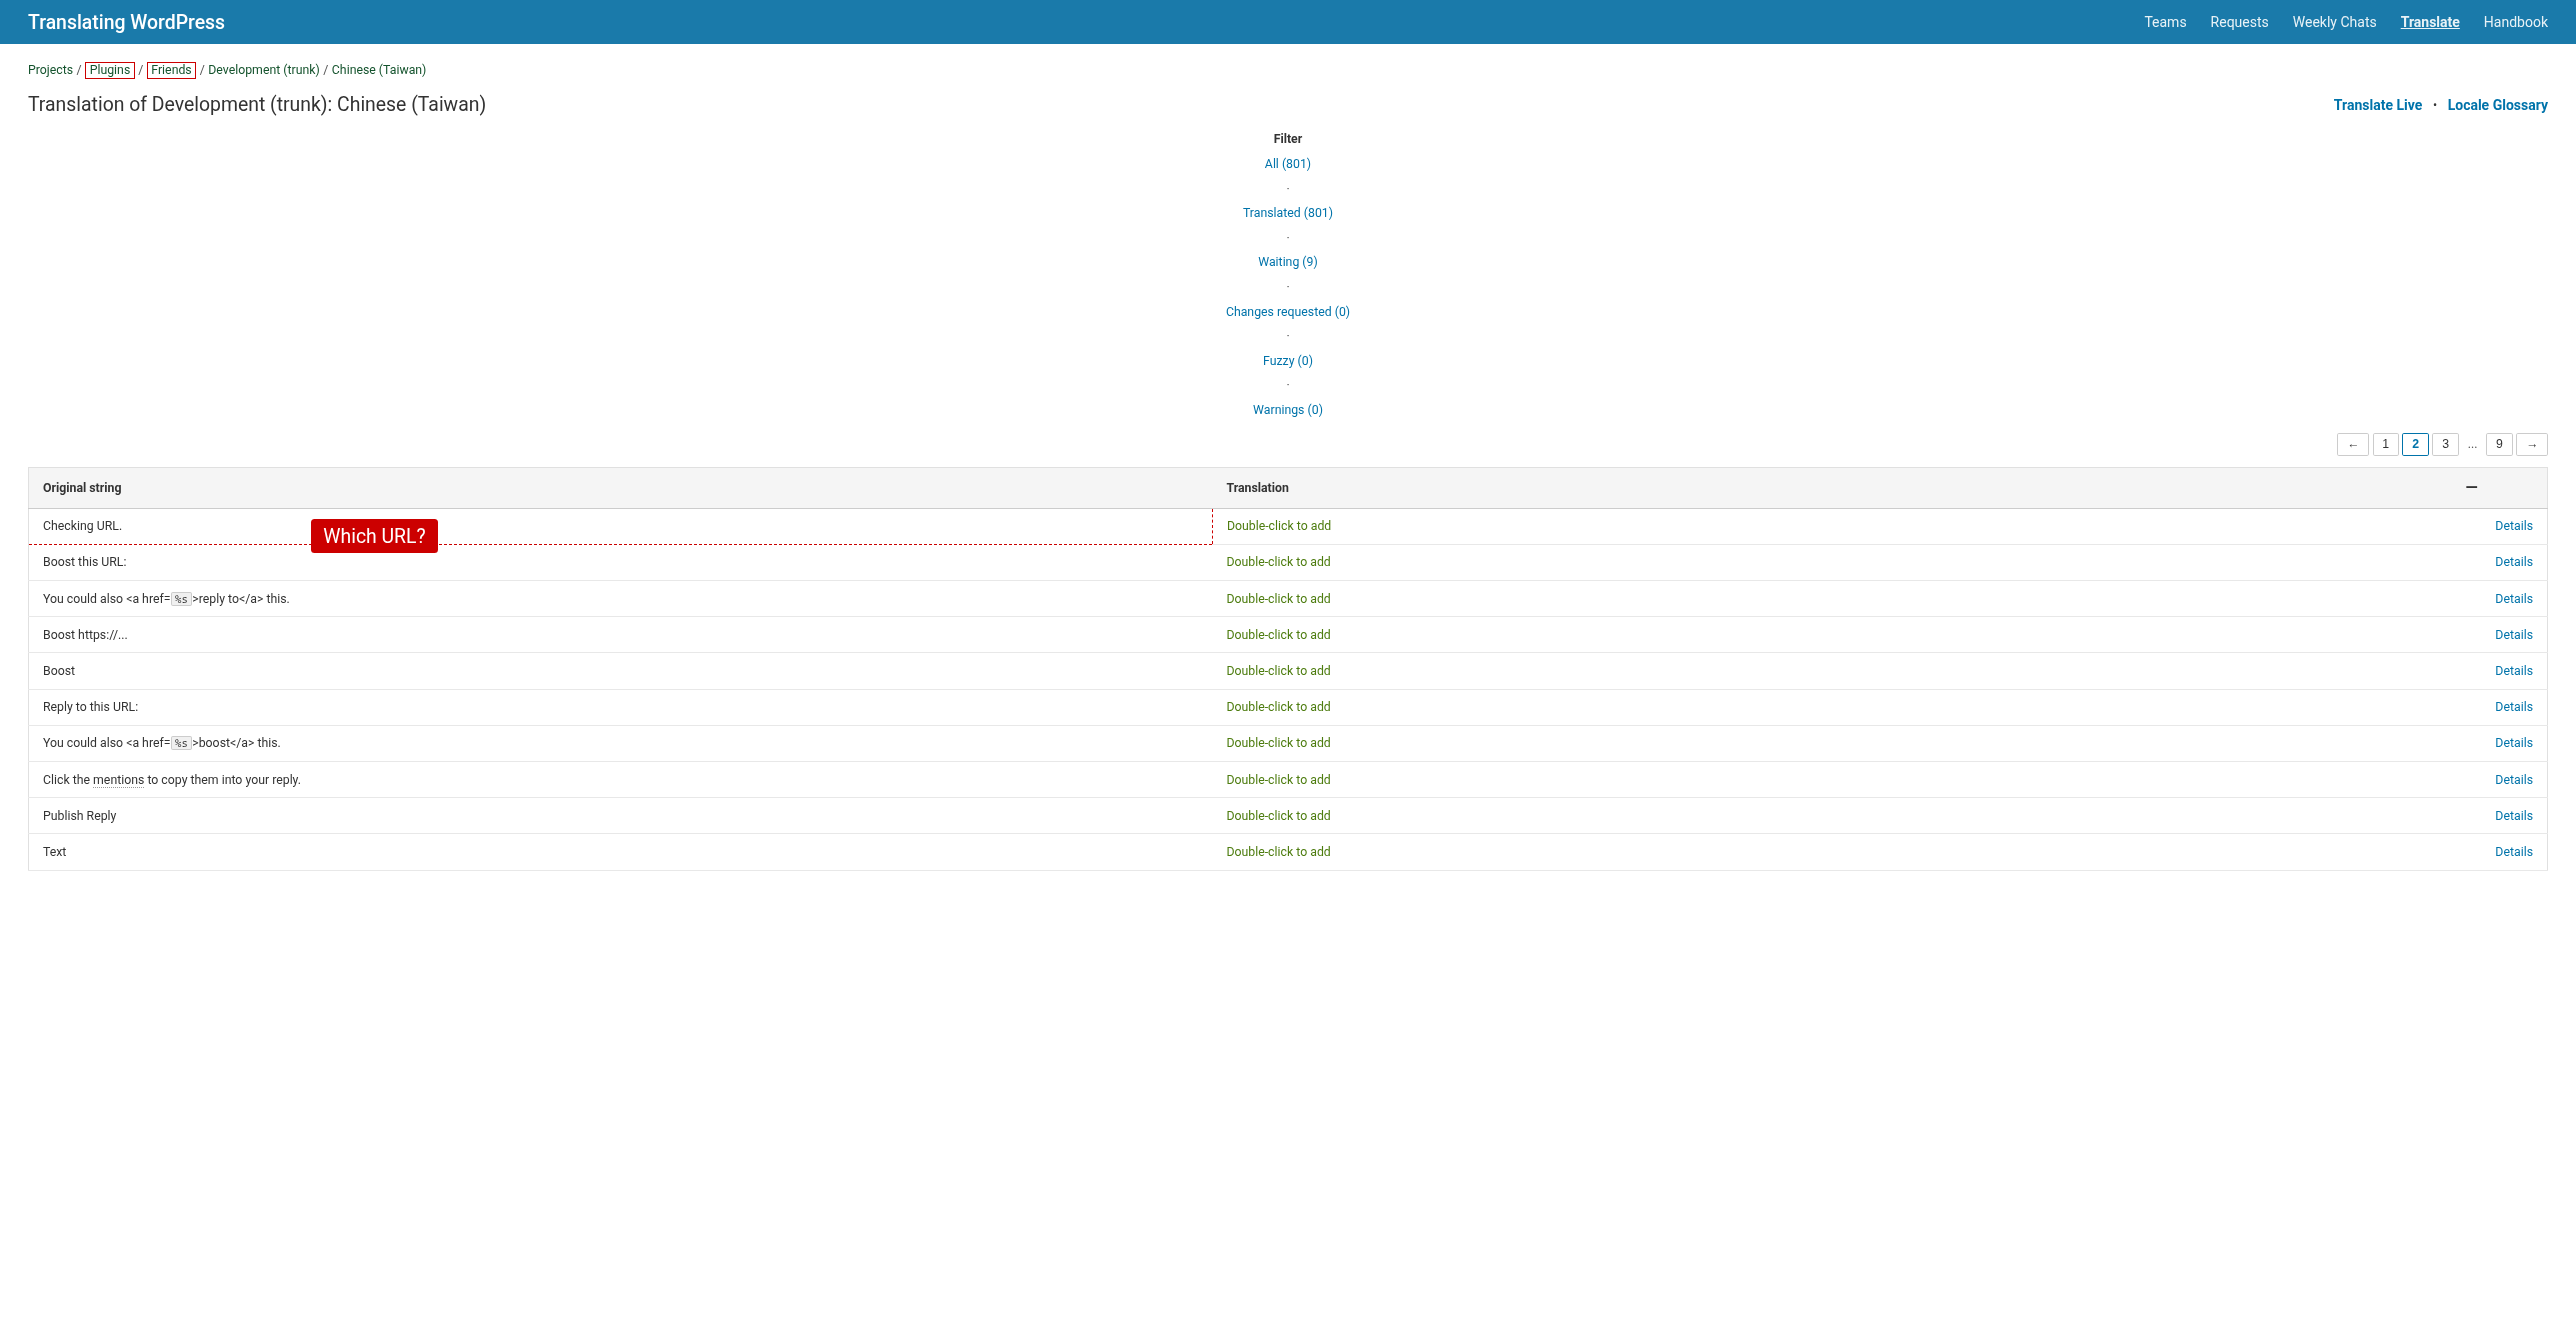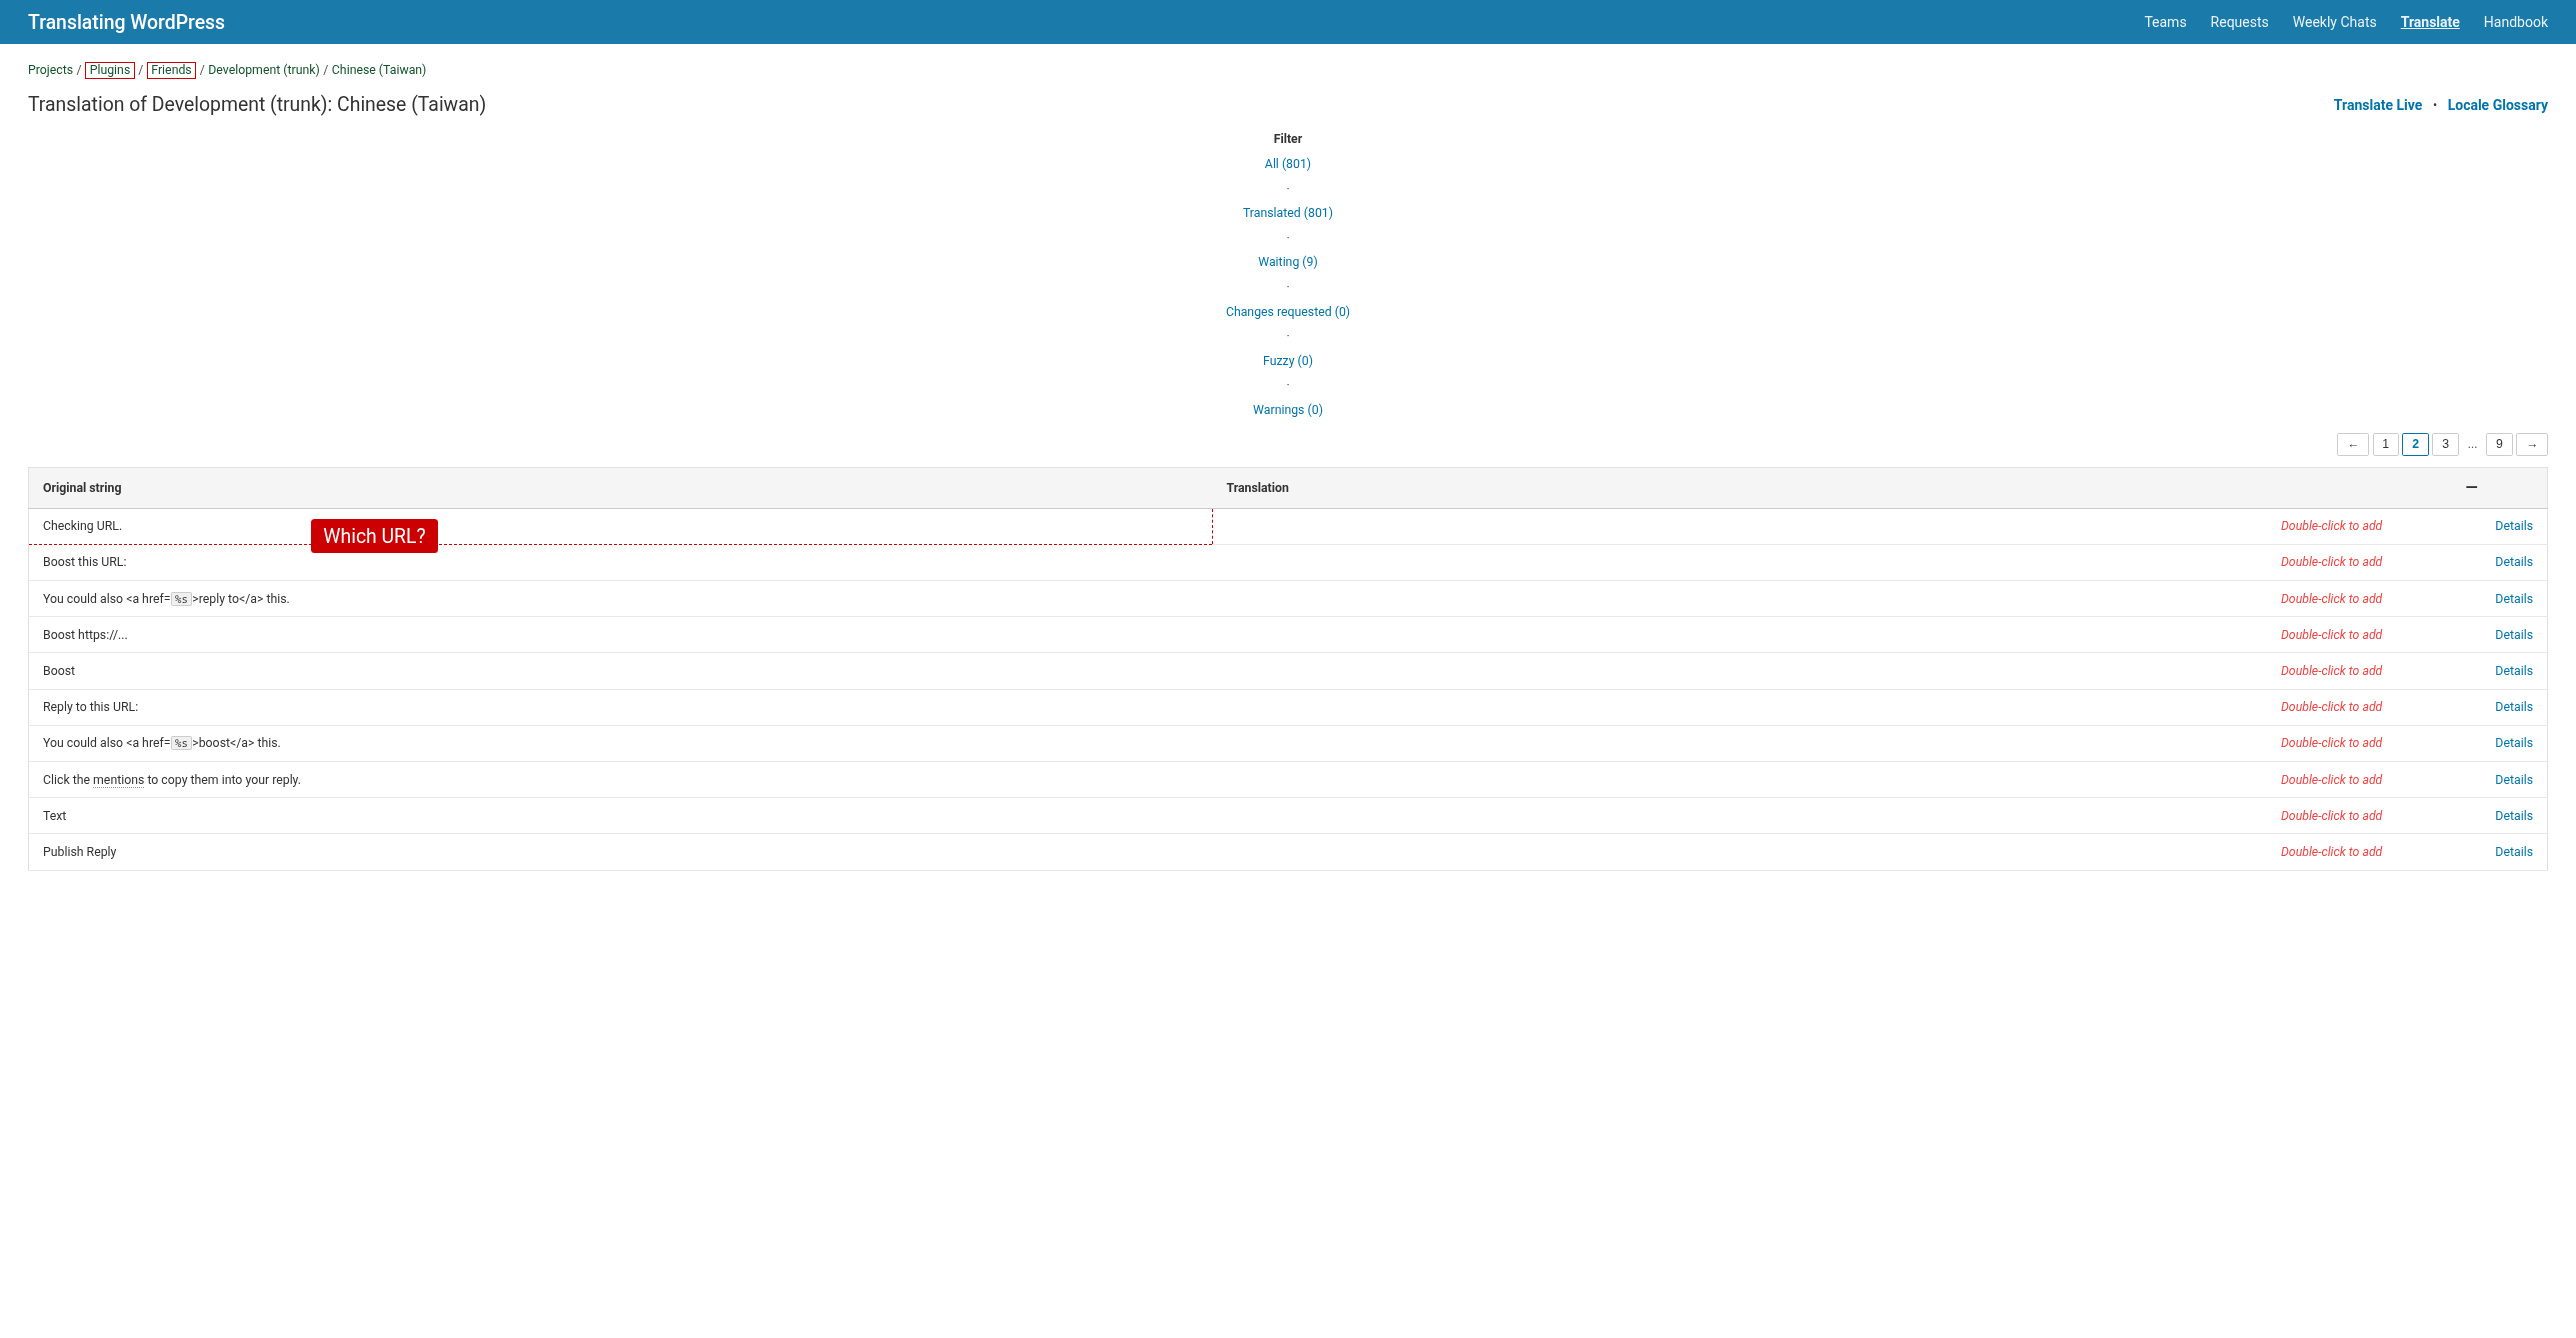--- a/index.html
+++ b/index.html
@@ -164,23 +164,22 @@
     .trans-table th.col-translation { width: 47%; }
     .trans-table th.col-actions { width: 6%; text-align: center; }
     .trans-table td {
       padding: 10.6px 14px;
       border-bottom: 0.9px solid #e8e8e8;
       font-size: 12.3px;
       vertical-align: middle;
     }
     .trans-table td.col-original { color: #333; }
     .trans-table td.col-translation {
-      color: #ef4444;
-      font-style: italic;
-      text-align: right;
+      color: #4d7c0f;
+      text-align: left;
     }
     .trans-table td.col-actions { text-align: right; }
     .trans-table td.col-actions a {
       color: #0073aa;
       text-decoration: none;
       font-size: 12.3px;
     }
 
     
     .dotted { border-bottom: 0.9px dotted #999; }
@@ -367,31 +366,31 @@
             <span>Click the <span class="dotted">mentions</span> to copy them into your reply.</span>
           </td>
           <td class="col-translation">Double-click to add</td>
           <td class="col-actions">
             <a href="#">Details</a>
           </td>
         </tr>
 
         <tr>
           <td class="col-original">
+            <span>Publish Reply</span>
+          </td>
+          <td class="col-translation">Double-click to add</td>
+          <td class="col-actions">
+            <a href="#">Details</a>
+          </td>
+        </tr>
+
+        <tr>
+          <td class="col-original">
             <span>Text</span>
-          </td>
-          <td class="col-translation">Double-click to add</td>
-          <td class="col-actions">
-            <a href="#">Details</a>
-          </td>
-        </tr>
-
-        <tr>
-          <td class="col-original">
-            <span>Publish Reply</span>
           </td>
           <td class="col-translation">Double-click to add</td>
           <td class="col-actions">
             <a href="#">Details</a>
           </td>
         </tr>
       </tbody>
     </table>
   </div>
 

